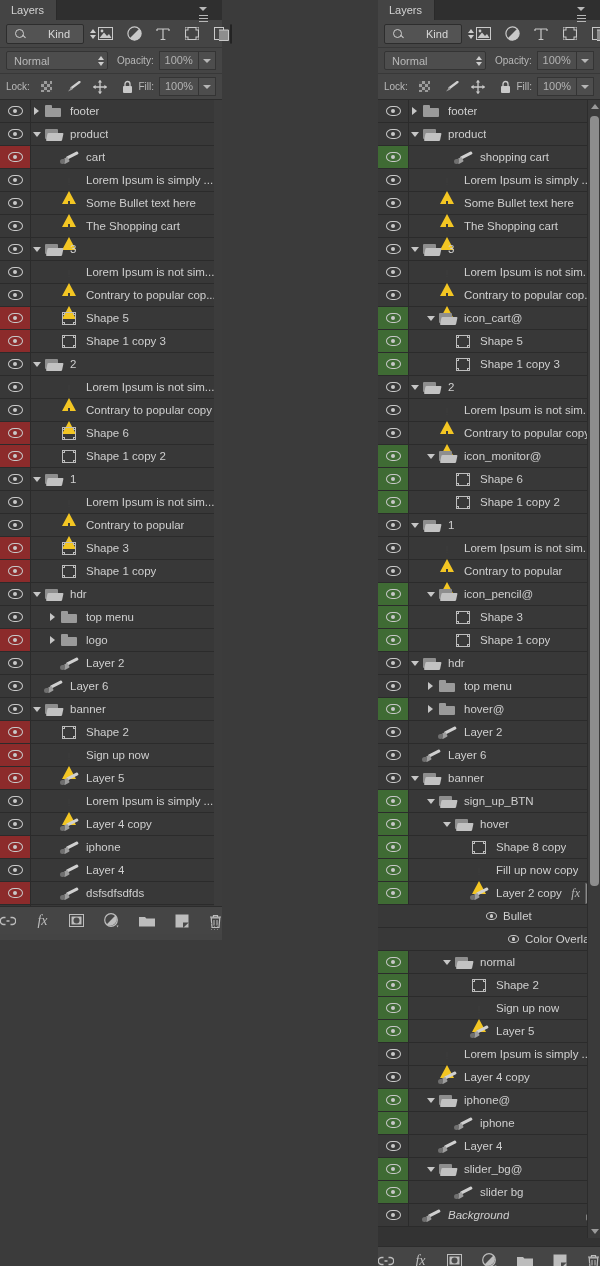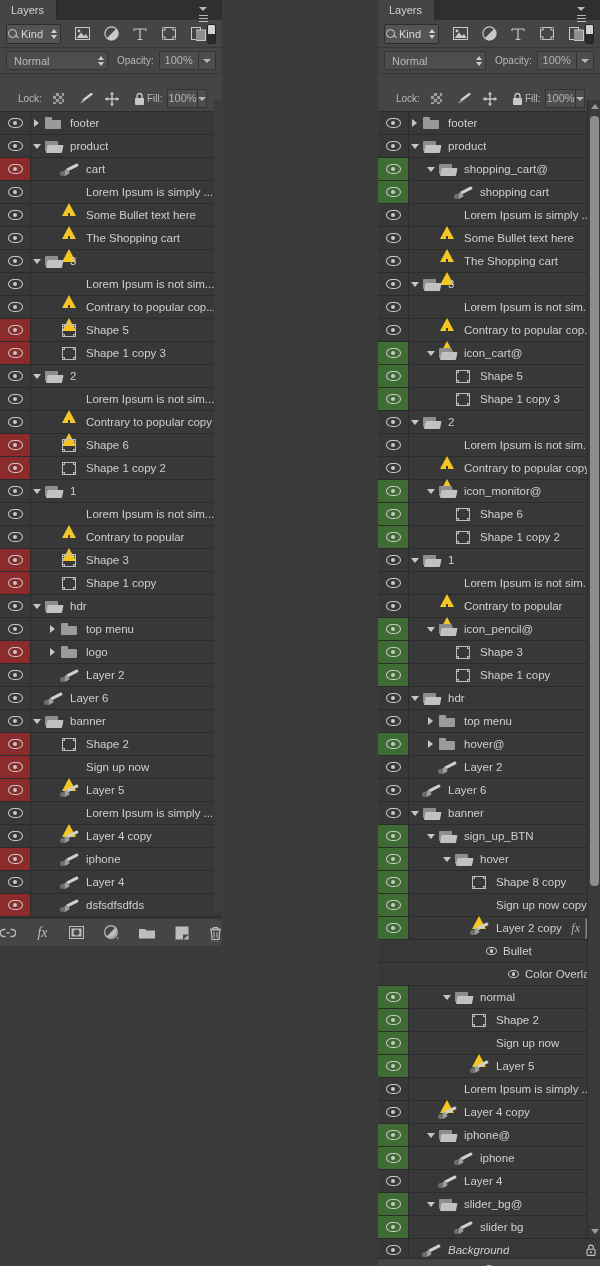--- a/index.html
+++ b/index.html
@@ -44,21 +44,21 @@
   
   .filterbar {
     height: 28px; background: #454545;
     display: flex; align-items: center; padding: 0 6px;
     border-bottom: 1px solid #383838;
   }
   .kind-select {
     width: 78px; height: 20px; background: #535353;
     border: 1px solid #2d2d2d; border-radius: 2px;
     display: flex; align-items: center; color: #d8d8d8; font-size: 11px;
-    padding: 0 3px 0 1px; position: relative;
+    padding: 0 3px 0 8px; position: relative; gap: 20px;
   }
   .kind-select .lbl { flex: 1; padding-left: 4px; }
   .mag {
     width: 9px; height: 9px; border: 1.3px solid #cfcfcf; border-radius: 50%;
     position: relative; flex: 0 0 auto;
   }
   .mag::after {
     content: ""; position: absolute; width: 4px; height: 1.3px; background: #cfcfcf;
     right: -3px; bottom: 0px; transform: rotate(45deg);
   }
@@ -91,21 +91,21 @@
   }
   .stepper {
     width: 17px; height: 19px; background: #4d4d4d; border: 1px solid #343434;
     border-left: none; display: flex; align-items: center; justify-content: center;
   }
   .stepper .d { width: 0; height: 0; border-left: 4px solid transparent; border-right: 4px solid transparent; border-top: 4px solid #b6b6b6; }
 
   
   .lockbar {
     height: 26px; background: #454545; display: flex; align-items: center;
-    padding: 0 18px; border-bottom: 1px solid #2c2c2c; margin-top: 12px;
+    padding: 0 6px; border-bottom: 1px solid #2c2c2c;
   }
   .lockicons { display: flex; align-items: center; gap: 12px; margin-left: 9px; }
   .lockicon { width: 15px; height: 15px; display: flex; align-items: center; justify-content: center; color: #c9c9c9; }
   .checker {
     width: 11px; height: 11px;
     background-image:
       linear-gradient(45deg,#9c9c9c 25%,transparent 25%,transparent 75%,#9c9c9c 75%),
       linear-gradient(45deg,#9c9c9c 25%,transparent 25%,transparent 75%,#9c9c9c 75%);
     background-size: 6px 6px; background-position: 0 0, 3px 3px; background-color: #4d4d4d;
   }
@@ -1251,41 +1251,20 @@
           </div>
         </div>
         <div class="row sel-green">
           <div class="eyecell">
             <span class="eye">
               <span class="out"></span>
               <span class="pup"></span>
             </span>
           </div>
           <div class="rowbody">
-            <span style="width: 16px; flex: 0 0 auto;"></span>
-            <span class="twisty">
-              <i class="open"></i>
-            </span>
-            <span class="thumb">
-              <span class="folder-open">
-                <span class="bk"></span>
-                <span class="fr"></span>
-              </span>
-            </span>
-            <span class="rowlabel">shopping_cart@</span>
-          </div>
-        </div>
-        <div class="row sel-green">
-          <div class="eyecell">
-            <span class="eye">
-              <span class="out"></span>
-              <span class="pup"></span>
-            </span>
-          </div>
-          <div class="rowbody">
             <span style="width: 32px; flex: 0 0 auto;"></span>
             <span class="twisty"></span>
             <span class="thumb">
               <span class="brush">
                 <span class="handle"></span>
                 <span class="ferr"></span>
                 <span class="tip"></span>
               </span>
             </span>
             <span class="rowlabel">shopping cart</span>
@@ -1908,21 +1887,21 @@
               <span class="out"></span>
               <span class="pup"></span>
             </span>
           </div>
           <div class="rowbody">
             <span style="width: 48px; flex: 0 0 auto;"></span>
             <span class="twisty"></span>
             <span class="thumb">
               <span class="warn"><span class="tri"></span><span class="bang"></span><span class="dot"></span></span>
             </span>
-            <span class="rowlabel">Sign up now copy</span>
+            <span class="rowlabel">Fill up now copy</span>
           </div>
         </div>
         <div class="row sel-green">
           <div class="eyecell">
             <span class="eye">
               <span class="out"></span>
               <span class="pup"></span>
             </span>
           </div>
           <div class="rowbody">

